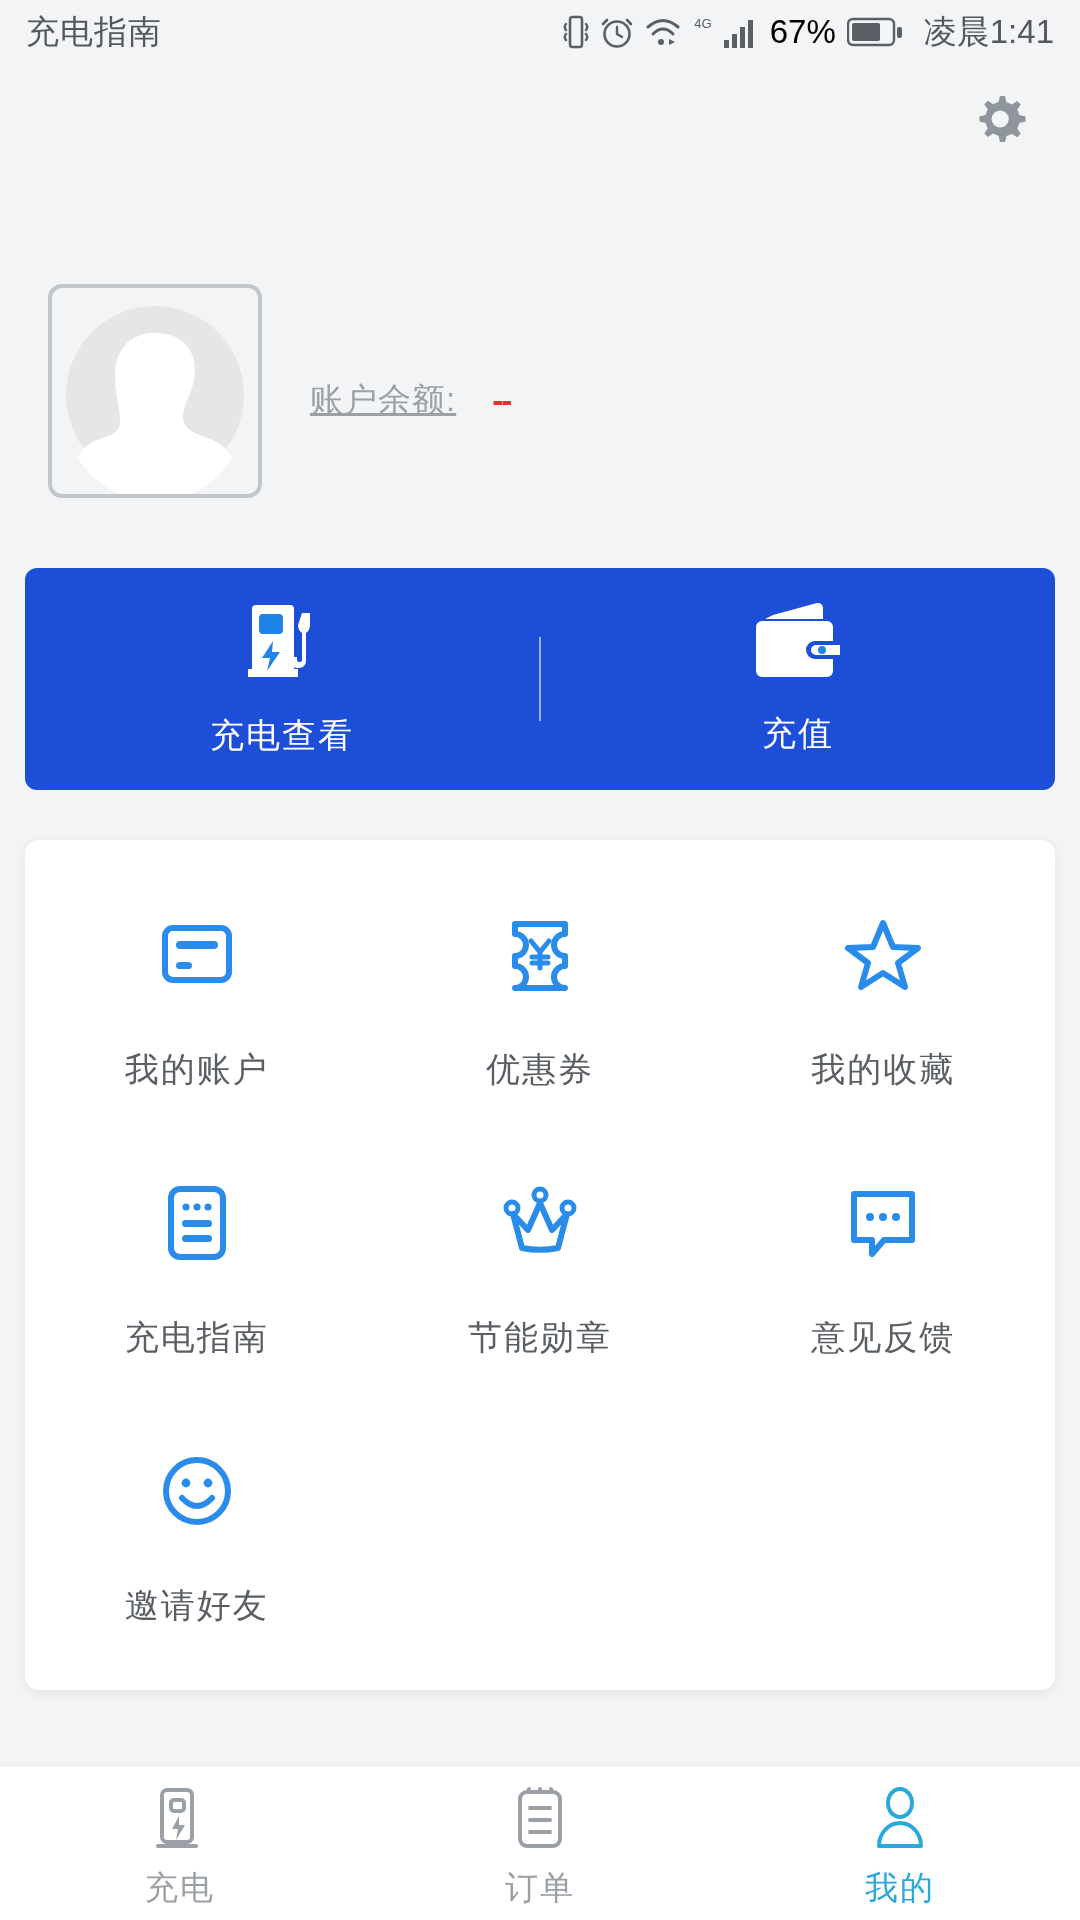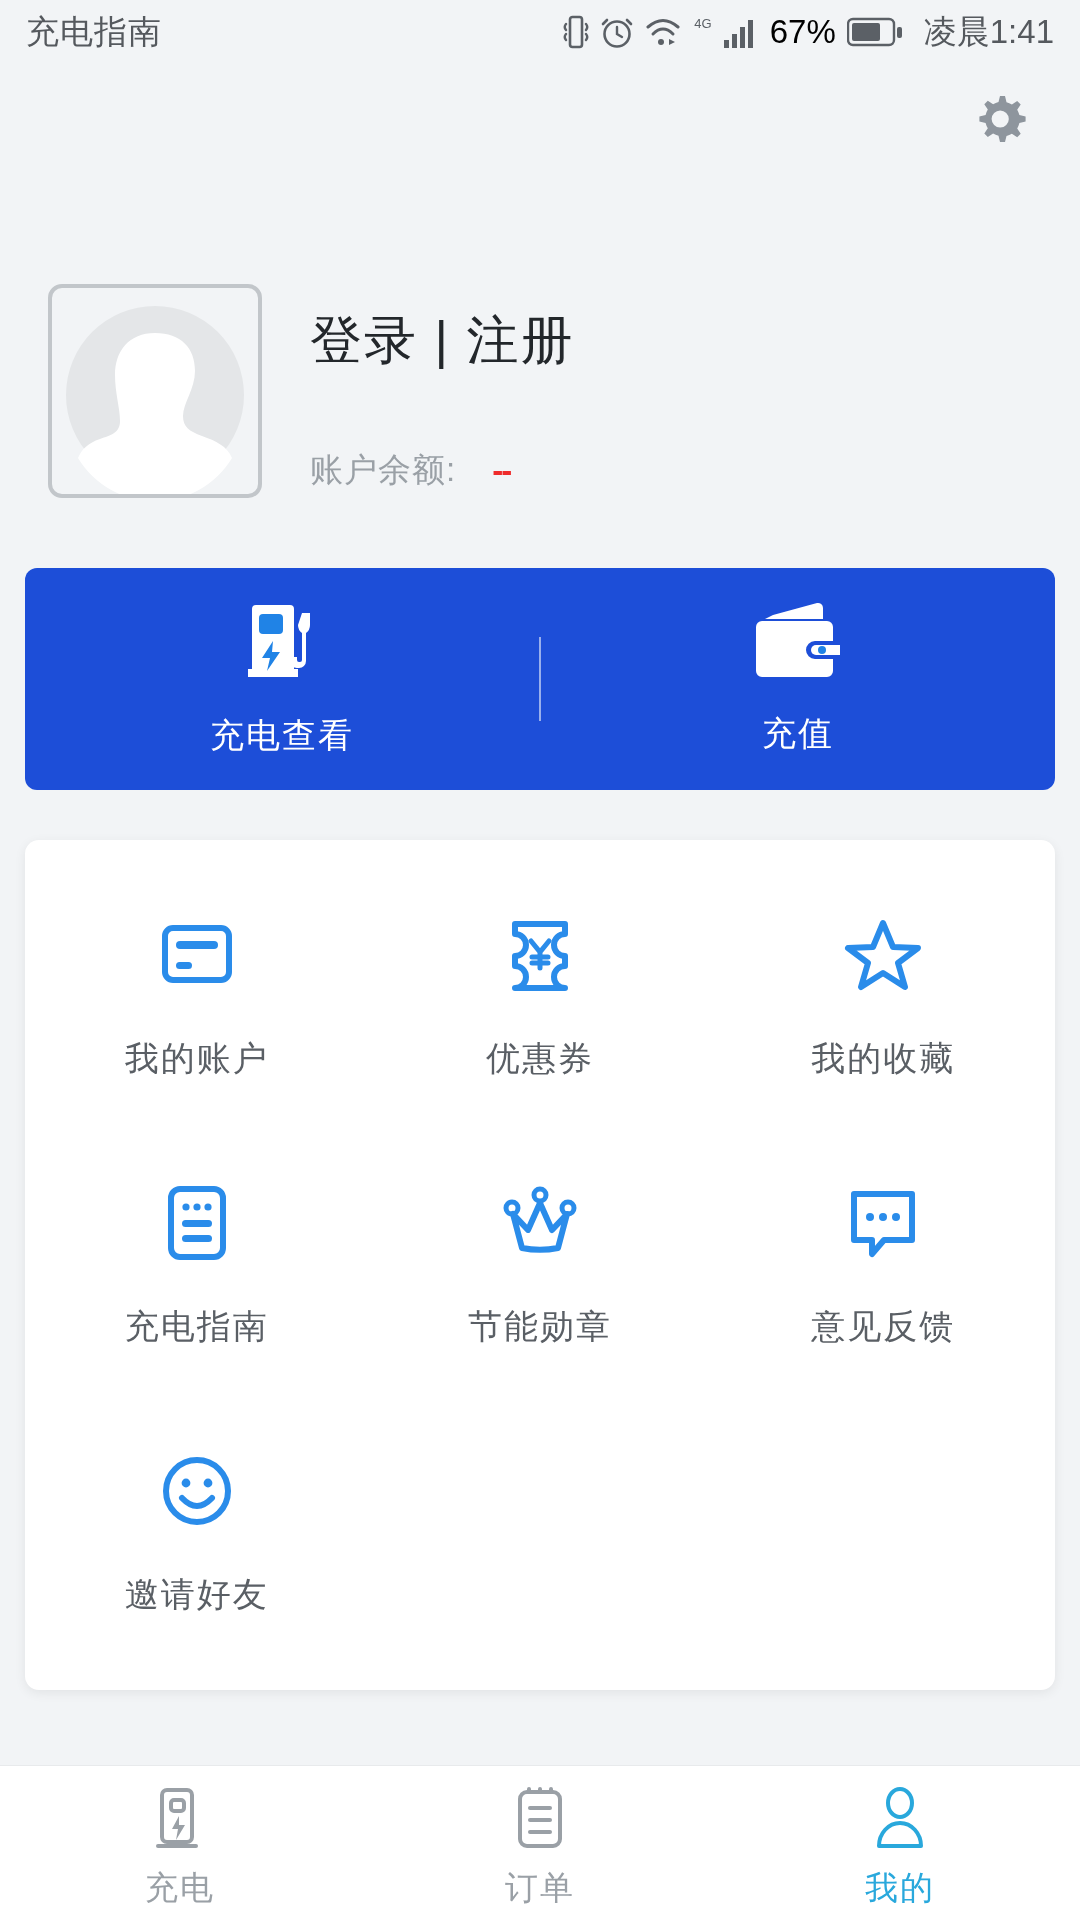--- a/index.html
+++ b/index.html
@@ -37,21 +37,21 @@
     background:#f2f4f6; position:relative; overflow:hidden;
   }
   .avatar .circ {
     position:absolute; left:50%; top:52%; transform:translate(-50%,-50%);
     width:178px; height:178px; border-radius:50%; background:#e4e6e8;
   }
   .avatar svg { position:absolute; left:0; top:0; }
   .profile-text { margin-left:48px; padding-top:22px; }
   .login-title { font-size:52px; color:#23272b; letter-spacing:2px; }
   .balance-row { margin-top:72px; display:flex; align-items:center; }
-  .balance-label { font-size:33px; color:#9aa0a6; letter-spacing:1px; }
+  .balance-label { font-size:33px; color:#9aa0a6; letter-spacing:1px;text-decoration:underline; }
   .balance-value { font-size:33px; color:#ef2b2b; margin-left:36px; font-weight:700; letter-spacing:-2px; }
 
   
   .action-bar {
     position:absolute; left:25px; top:568px; width:1030px; height:222px;
     background:#1d4ed8; border-radius:12px;
     display:flex; align-items:center;
   }
   .action-item {
     flex:1; display:flex; flex-direction:column; align-items:center; justify-content:center;
@@ -65,20 +65,21 @@
     position:absolute; left:25px; top:840px; width:1030px; height:850px;
     background:#fff; border-radius:14px;
     box-shadow:0 3px 12px rgba(0,0,0,.07);
     padding-top:22px;
   }
   .grid { display:flex; flex-wrap:wrap; }
   .grid-item {
     width:33.3333%; height:268px;
     display:flex; flex-direction:column; align-items:center; justify-content:flex-start;
     padding-top:56px;
+    gap:11px;
   }
   .grid-item .ico { height:74px; display:flex; align-items:center; justify-content:center; }
   .grid-item .lbl { margin-top:44px; font-size:34px; color:#5a5f65; letter-spacing:2px; }
 
   
   .bottom-nav {
     position:absolute; left:0; bottom:0; width:1080px; height:155px;
     background:#fff; border-top:1px solid #e8eaec;
     display:flex; align-items:center;
   }
@@ -161,21 +162,20 @@
   <div class="profile">
     <div class="avatar">
       <div class="circ"></div>
       <span>
         <svg width="206" height="206" viewBox="0 0 206 206">
           <path fill="#ffffff" d="M103 45 c-26 0 -40 18 -40 42 0 18 5 33 5 46 0 12 -9 14 -20 18 -12 4 -18 10 -22 19 a90 90 0 0 0 154 0 c-5 -12 -16 -17 -30 -22 -13 -5 -19 -9 -19 -20 0 -13 12 -27 12 -45 0 -23 -14 -38 -40 -38 z"></path>
         </svg>
       </span>
     </div>
     <div class="profile-text">
-      <div class="login-title">登录 | 注册</div>
       <div class="balance-row">
         <span class="balance-label">账户余额:</span>
         <span class="balance-value">--</span>
       </div>
     </div>
   </div>
 
   <div class="action-bar">
 
     <div class="action-item">

